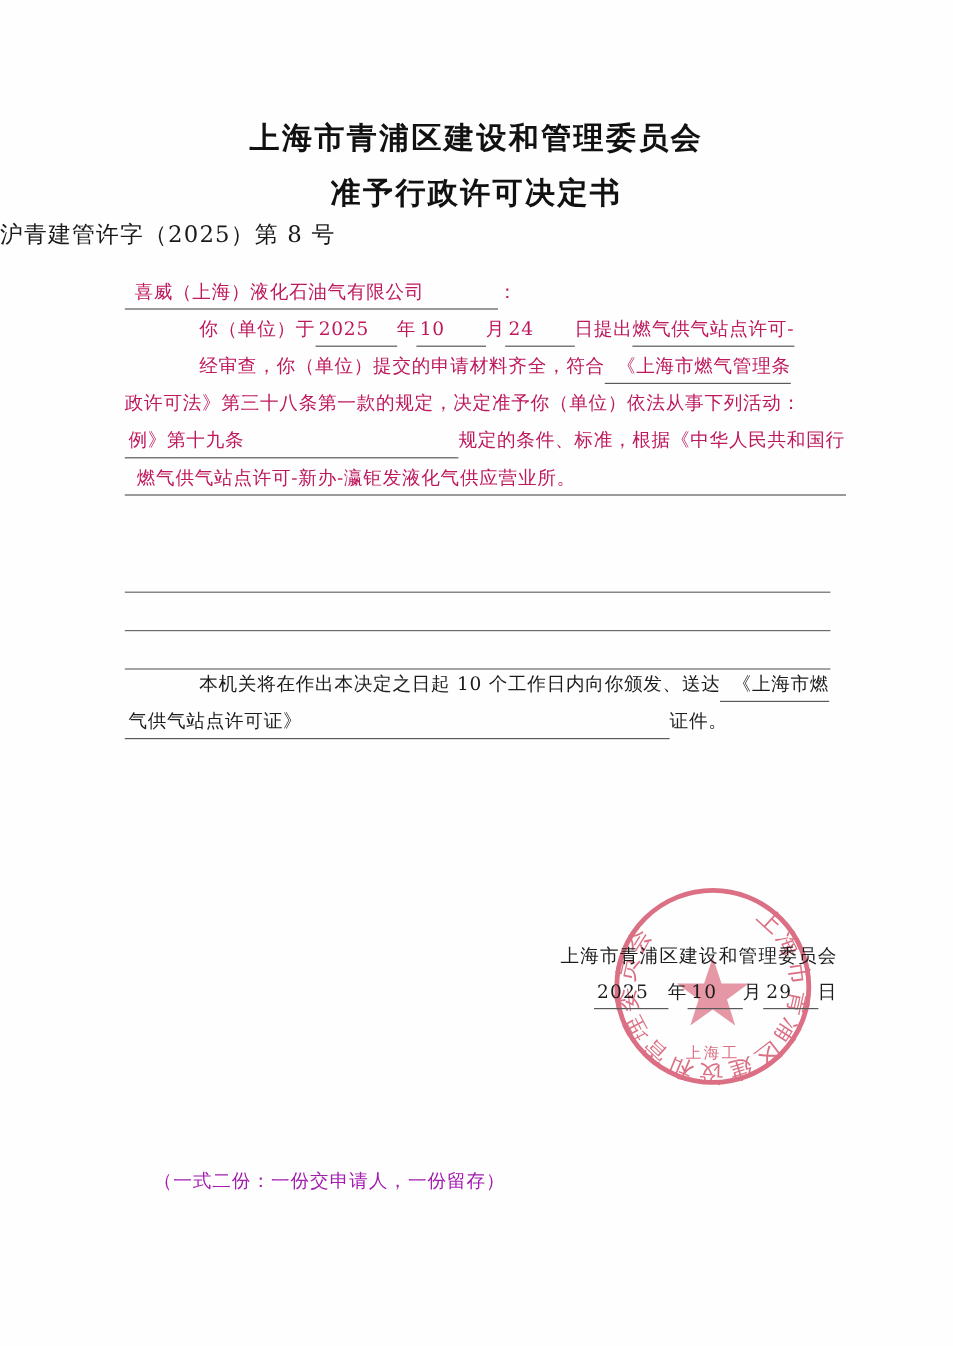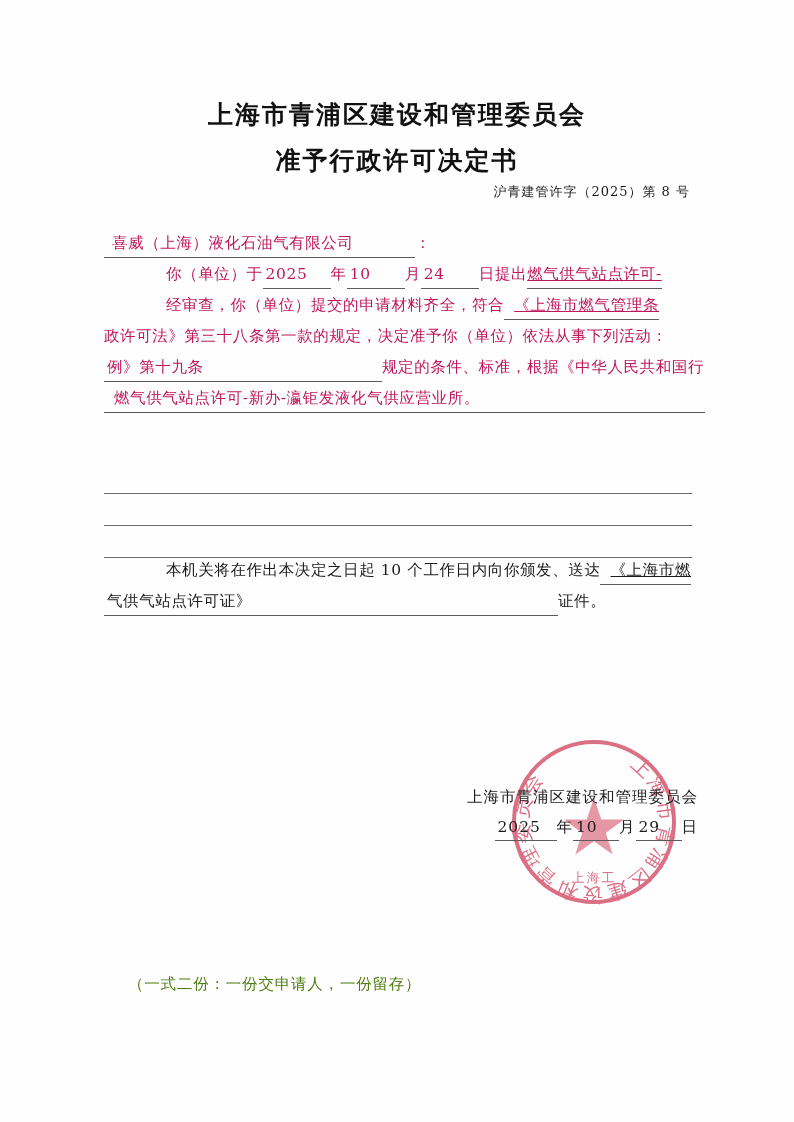--- a/index.html
+++ b/index.html
@@ -42,22 +42,21 @@
     color: #111;
   }
 
   .doc-number {
     position: absolute;
     top: 183px;
     left: 0;
     width: 794px;
     padding-right: 104px;
     box-sizing: border-box;
-    text-align: right;
-    font-size: 13px;
+    font-size: 19px;
     letter-spacing: 1px;
     color: #1a1a1a;
   }
 
   
   .body-block {
     position: absolute;
     top: 228px;
     left: 104px;
     width: 588px;
@@ -85,21 +84,20 @@
   .w-year  { width: 62px; }
   .w-month { width: 52px; }
   .w-day   { width: 52px; }
   .w-accept { width: 146px; }
 
   
   .rule-to-end {
     display: inline-block;
     border-bottom: 1px solid #5a5a5a;
     line-height: 27px;
-    text-decoration: underline;
   }
 
   
   .blank-rules {
     position: absolute;
     top: 462px;
     left: 104px;
     width: 588px;
   }
   .blank-rule {
@@ -150,21 +148,21 @@
   }
   .seal svg { display: block; }
 
   
   .footer-note {
     position: absolute;
     top: 974px;
     left: 128px;
     font-size: 15.5px;
     letter-spacing: 0.8px;
-    color: #4d7c0f;
+    color: #a21caf;
   }
 </style>
 </head>
 <body>
 
 <div class="page">
 
   <div class="title-block">
     <div class="doc-title">上海市青浦区建设和管理委员会</div>
     <div class="doc-subtitle">准予行政许可决定书</div>

